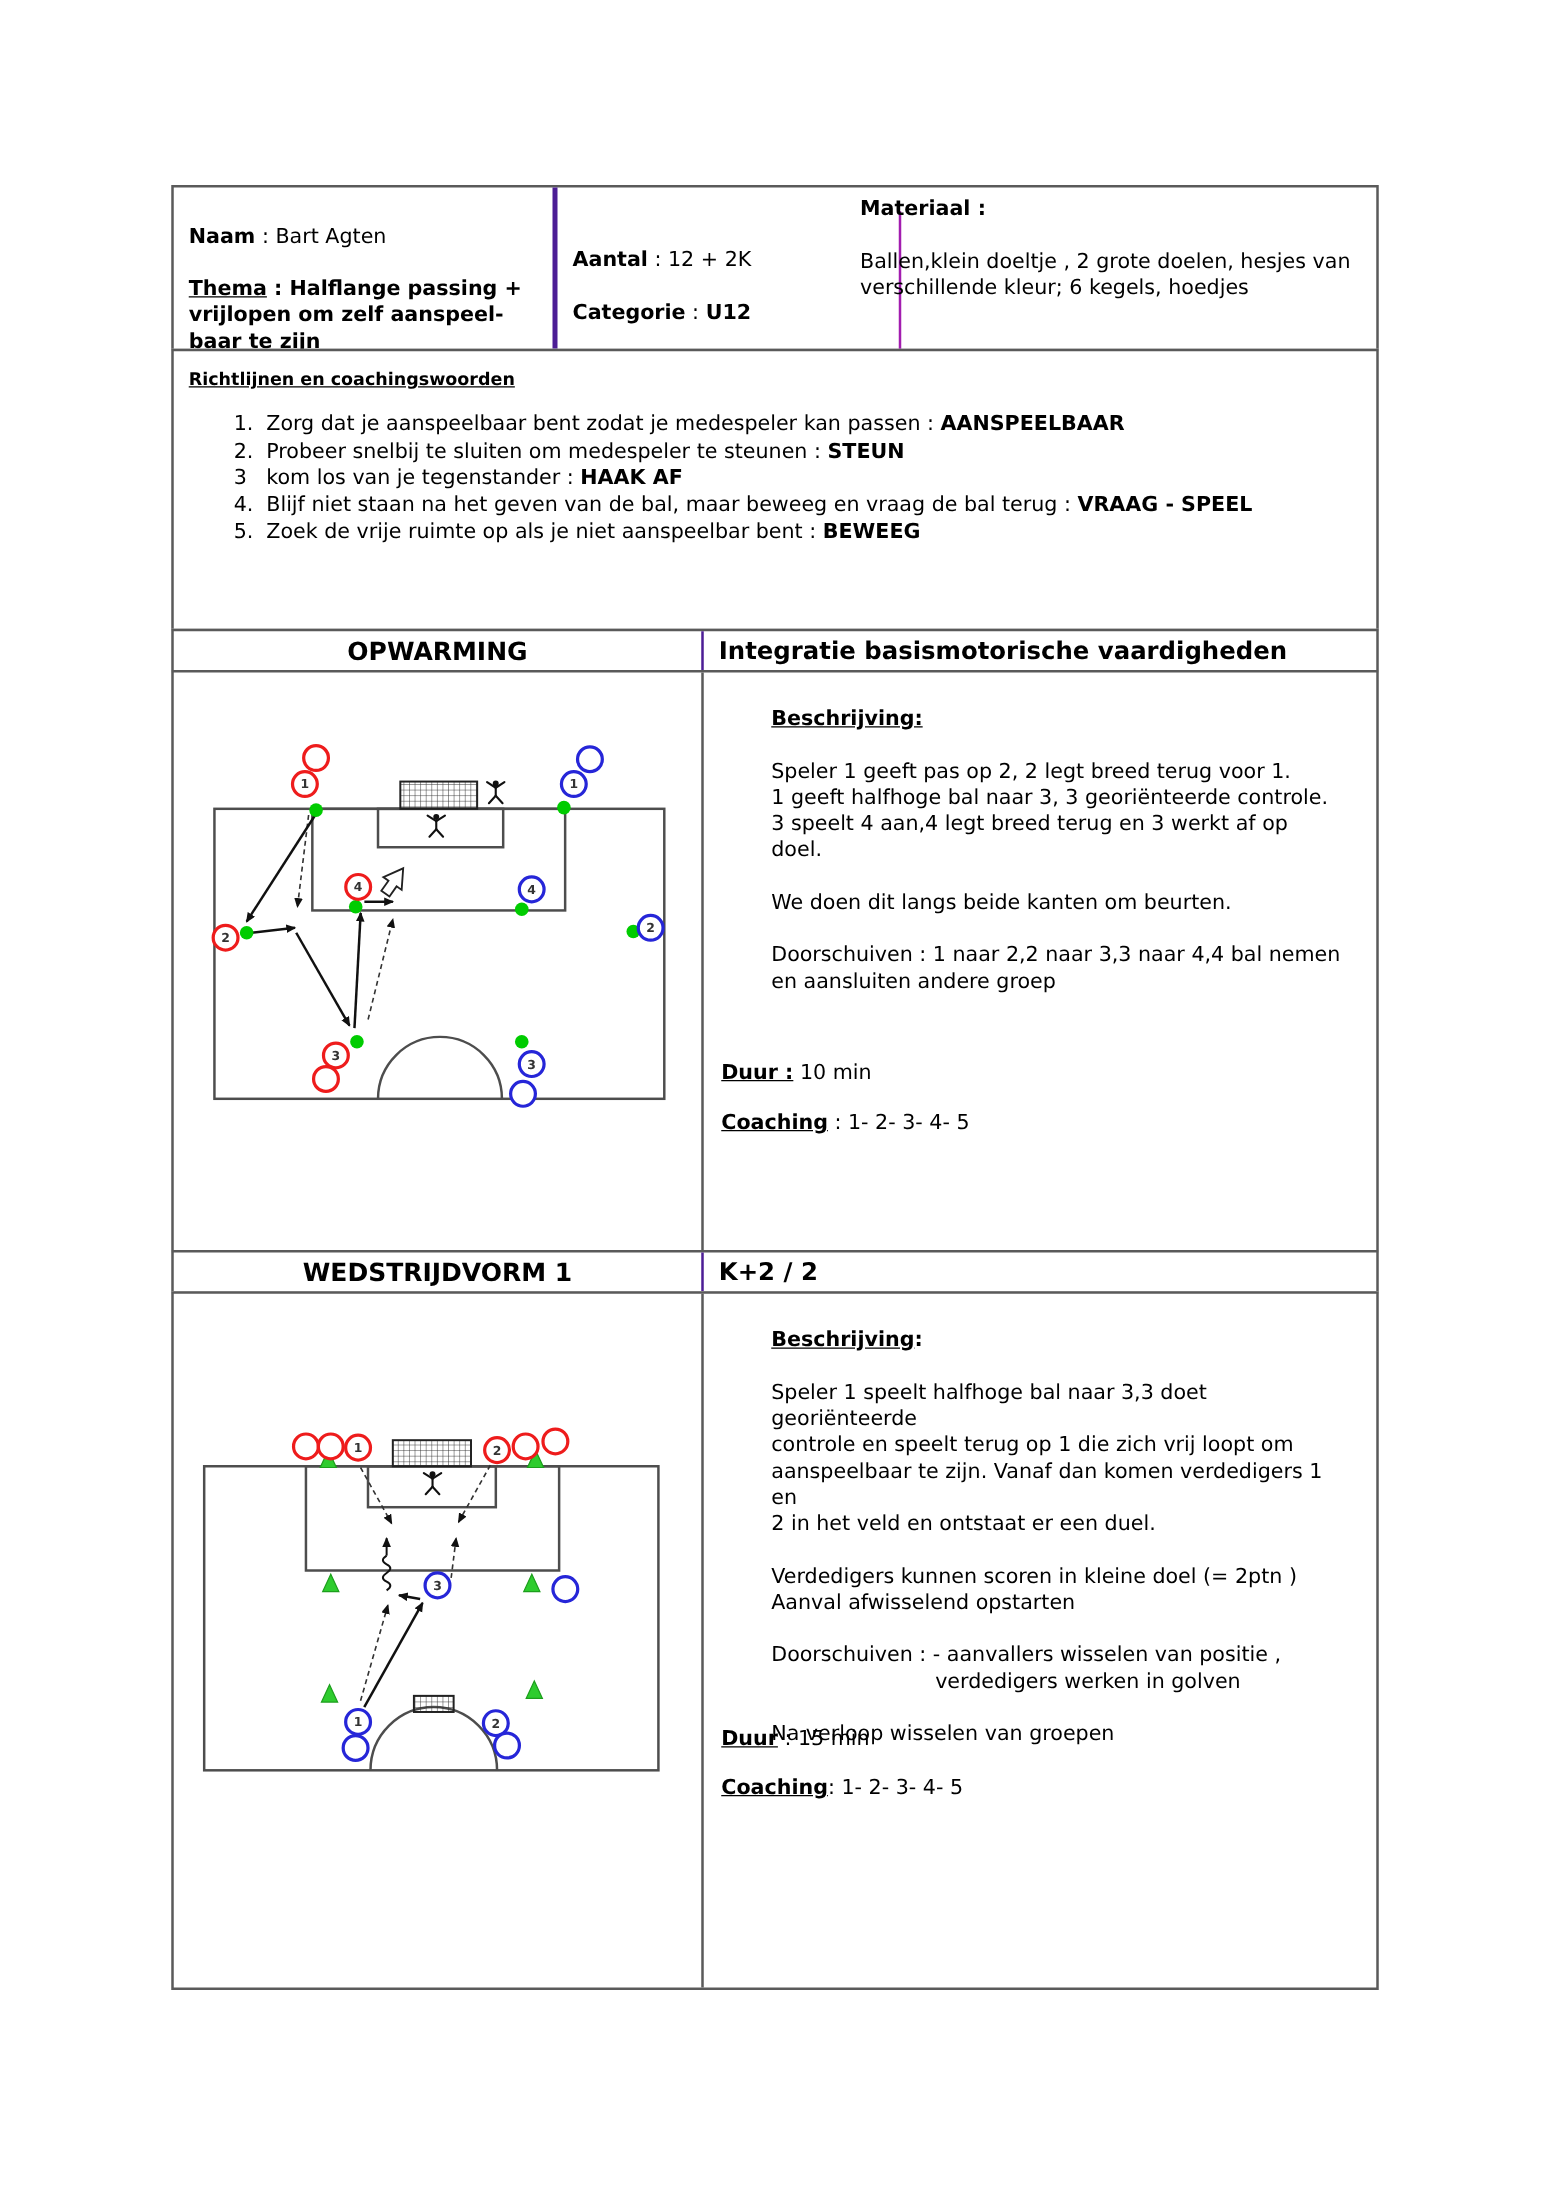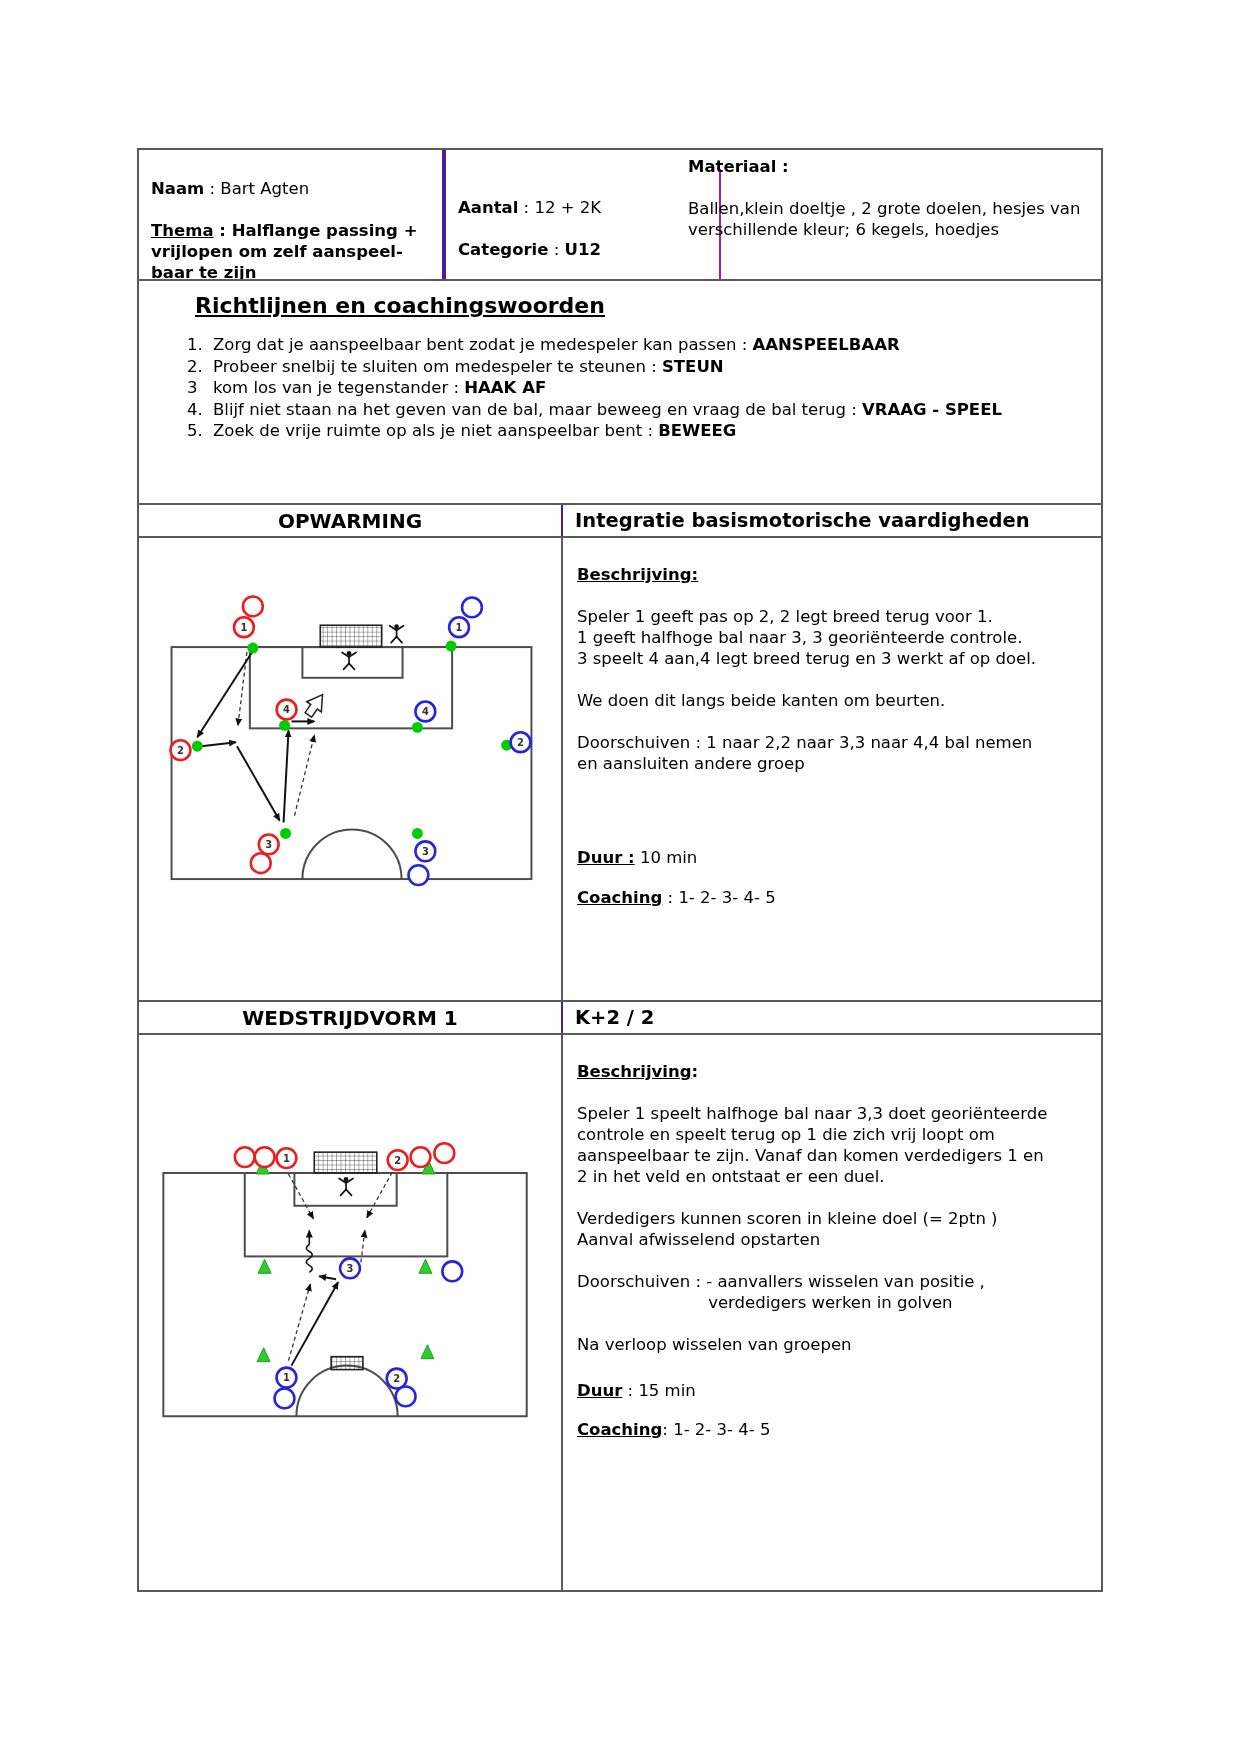--- a/index.html
+++ b/index.html
@@ -17,21 +17,21 @@
   
   #rl-title{padding:12px 0 0 12px;}
   .rl-list{padding:16px 16px 0 48px;}
   .rl-row{font-size:16.5px;line-height:21.5px;}
   .rl-num{display:inline-block;width:26px;}
   
   .sec-head-left{position:absolute;left:0;top:0;width:424px;height:100%;border-right:2px solid #4c1d95;box-sizing:border-box;display:flex;align-items:center;justify-content:center;font-size:20px;font-weight:bold;}
   .sec-head-right{position:absolute;left:424px;top:0;right:0;height:100%;display:flex;align-items:center;padding-left:12px;font-size:19.5px;font-weight:bold;border-radius:14px;}
   .sec-body-left{position:absolute;left:0;top:0;width:424px;height:100%;border-right:2px solid #5a5a5a;box-sizing:border-box;}
   .sec-body-right{position:absolute;left:424px;top:0;right:0;height:100%;}
-  .desc{padding:26px 28px 0 14px;}
+  .desc{padding:26px 28px 0 14px;margin-left:40px;}
   .duur-line,.coach-line{position:absolute;left:14px;font-size:16.5px;}
   svg{position:absolute;left:0;top:0;width:100%;height:100%;}
 </style>
 </head>
 <body>
 
 <div>
 
   <div class="box" style="left:137px;top:148px;width:966px;height:133px;">
     <div id="hdr-c1">
@@ -48,21 +48,21 @@
     </div>
     <div id="hdr-c3">
       <div class="fs"><span class="b">Materiaal</span><span class="b"> :</span></div>
       <div class="gap2"></div>
       <div class="fs pre">Ballen,klein doeltje , 2 grote doelen, hesjes van
 verschillende kleur; 6 kegels, hoedjes</div>
     </div>
   </div>
 
   <div class="box" style="left:137px;top:279px;width:966px;height:226px;">
-    <div id="rl-title"><span class="b u" style="font-size:22px;margin-left:44px;">Richtlijnen en coachingswoorden</span></div>
+    <div id="rl-title"><span class="b u" style="font-size:14px;">Richtlijnen en coachingswoorden</span></div>
     <div class="rl-list">
       <div class="rl-row"><span class="rl-num">1.</span><span>Zorg dat je aanspeelbaar bent zodat je medespeler kan passen : </span><span class="b">AANSPEELBAAR</span></div>
       <div class="rl-row"><span class="rl-num">2.</span><span>Probeer snelbij te sluiten om medespeler te steunen : </span><span class="b">STEUN</span></div>
       <div class="rl-row"><span class="rl-num">3</span><span>kom los van je tegenstander : </span><span class="b">HAAK AF</span></div>
       <div class="rl-row"><span class="rl-num">4.</span><span>Blijf niet staan na het geven van de bal, maar beweeg en vraag de bal terug : </span><span class="b">VRAAG - SPEEL</span></div>
       <div class="rl-row"><span class="rl-num">5.</span><span>Zoek de vrije ruimte op als je niet aanspeelbar bent : </span><span class="b">BEWEEG</span></div>
     </div>
   </div>
 
   <div class="box" style="left:137px;top:503px;width:966px;height:35px;">

